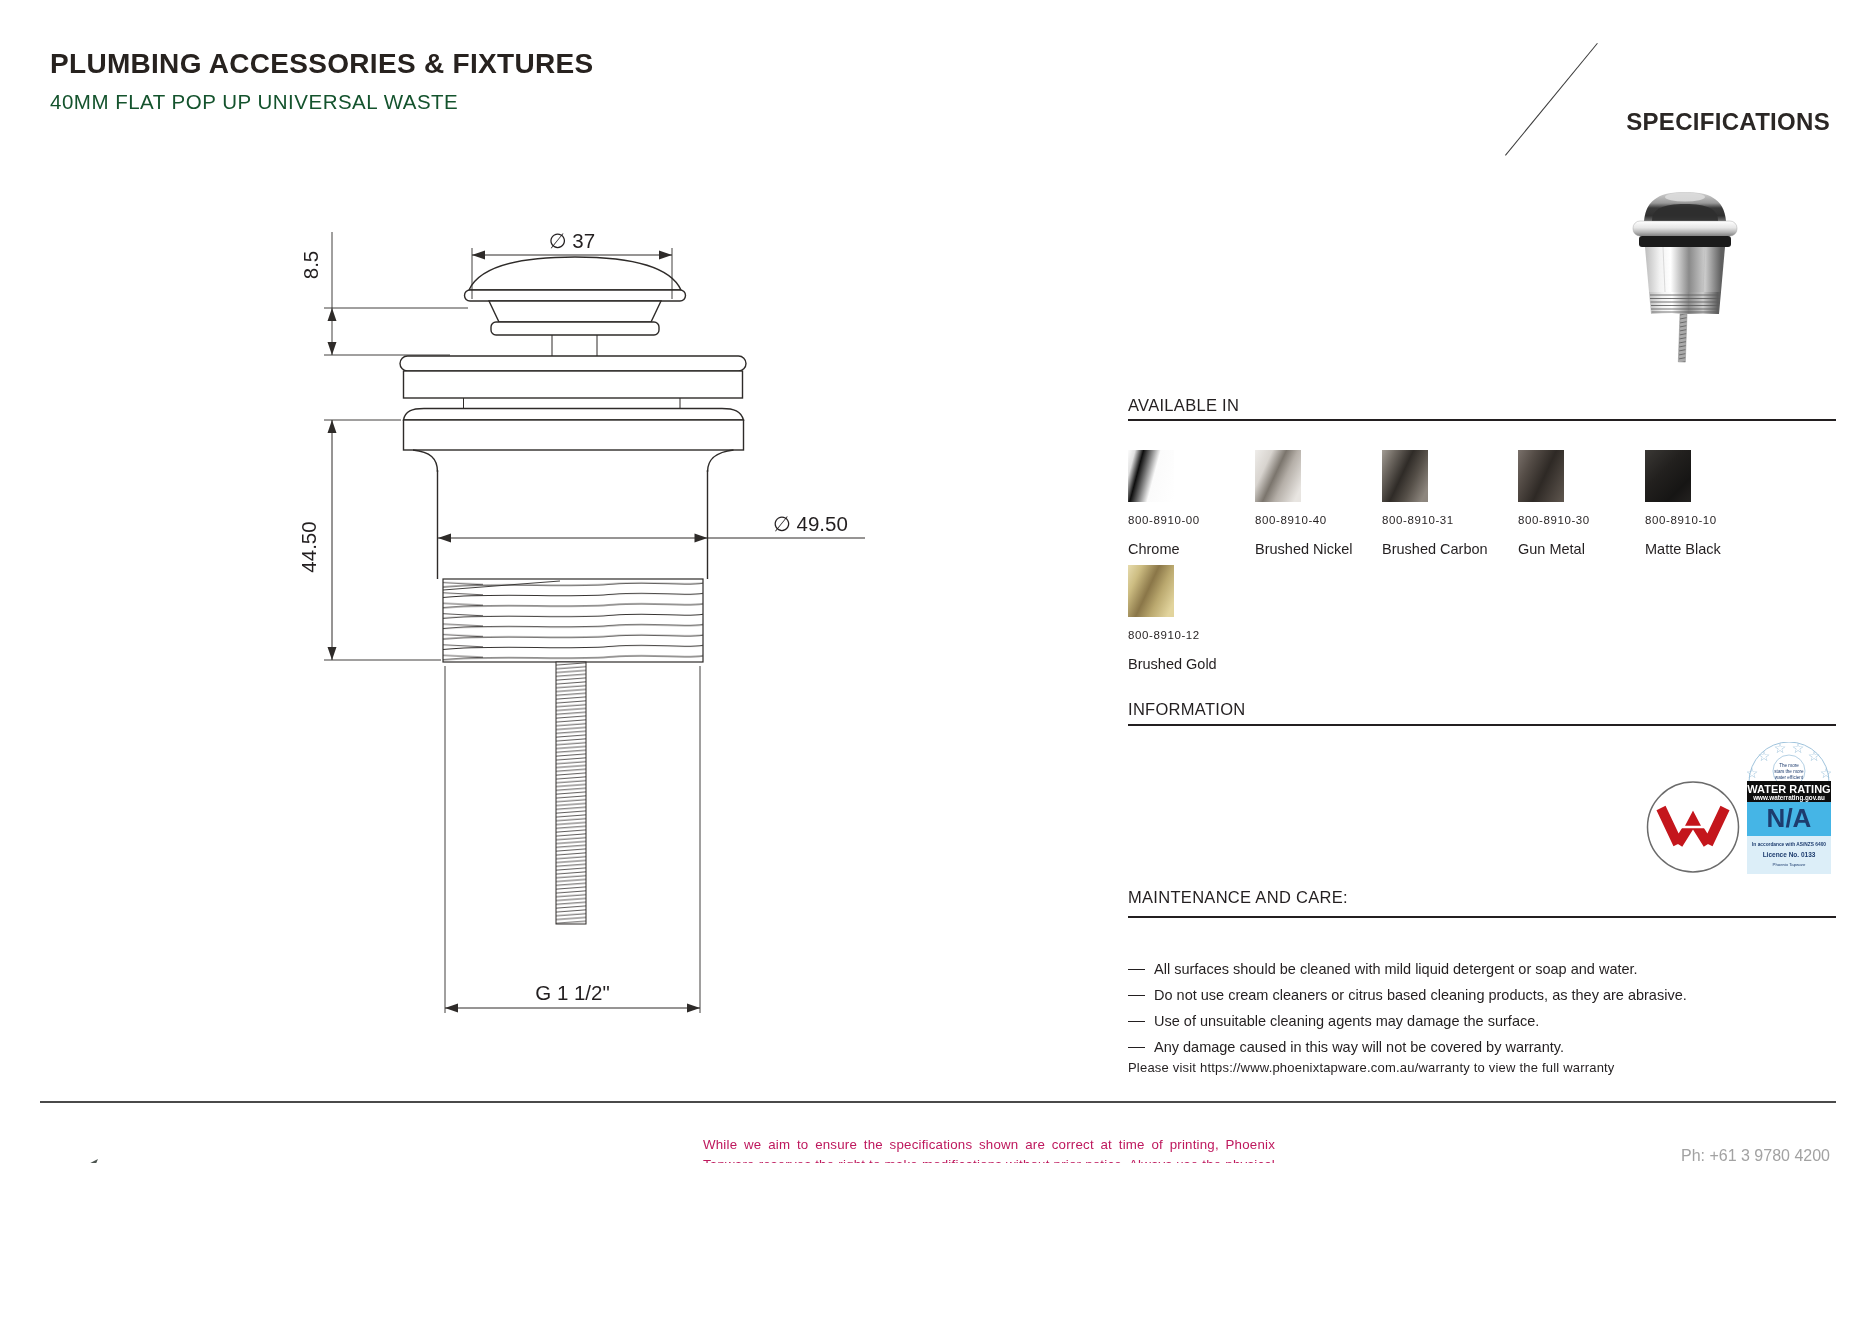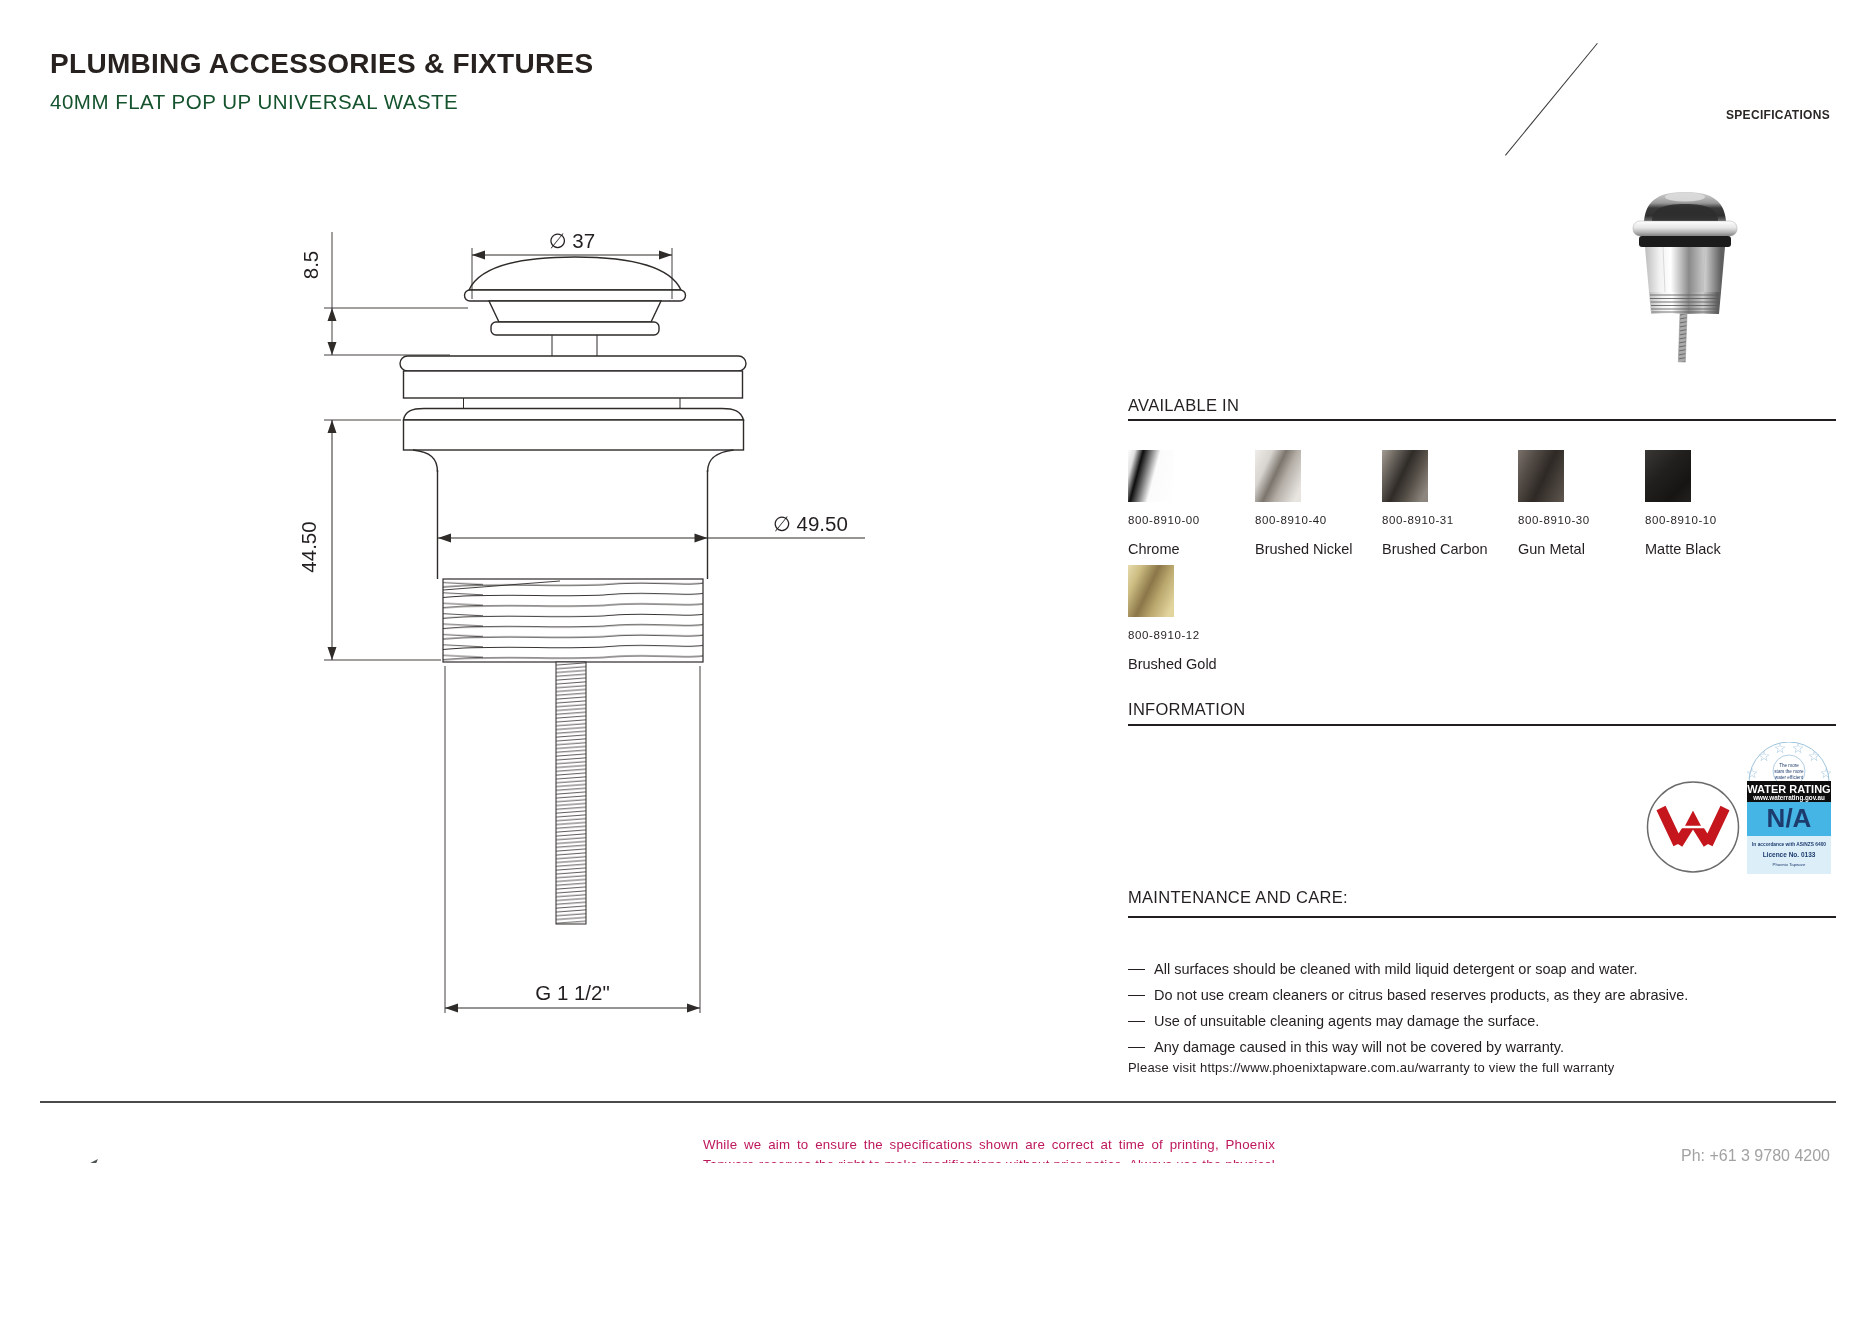--- a/index.html
+++ b/index.html
@@ -1,21 +1,21 @@
 <!DOCTYPE html>
 <html><head>
 <meta charset="utf-8">
 <style>
   html,body{margin:0;padding:0;background:#fff;}
   #page{position:relative;width:1875px;height:1163px;background:#ffffff;overflow:hidden;
         font-family:"Liberation Sans", sans-serif;color:#231f20;}
   .abs{position:absolute;}
   .title{font-size:28px;font-weight:bold;letter-spacing:.3px;color:#27221f;}
   .subtitle{font-size:20.5px;letter-spacing:.5px;color:#14532d;}
-  .speclabel{font-size:12px;font-weight:bold;color:#2b2725;letter-spacing:.3px;}
+  .speclabel{font-size:24px;font-weight:bold;color:#2b2725;letter-spacing:.3px;}
   .diagline{width:145px;height:0;border-top:1.7px solid #3a3a3a;transform:rotate(-50.6deg);transform-origin:0 0;}
   .sechead{font-size:16.5px;font-weight:normal;letter-spacing:.3px;color:#231f20;}
   .secrule{width:708px;height:2px;background:#231f20;}
   .swatch{width:46px;height:52px;}
   .fincode{font-size:11.5px;letter-spacing:.6px;color:#231f20;margin-top:12px;white-space:nowrap;}
   .finname{font-size:14.5px;color:#231f20;margin-top:15px;white-space:nowrap;}
   .finish-item{position:absolute;}
   .bullet-row{display:flex;align-items:flex-start;height:26px;font-size:14.5px;color:#231f20;}
   .bullet-dash{width:17px;margin-right:9px;flex:none;border-top:1.6px solid #231f20;margin-top:8px;}
   .warranty{font-size:13px;letter-spacing:.2px;color:#231f20;}
@@ -216,21 +216,21 @@
 
   <div class="abs sechead" style="left:1128px;top:888px;">MAINTENANCE AND CARE:</div>
   <div class="abs secrule" style="left:1128px;top:916px;"></div>
   <div class="abs" id="maintenance-list" style="left:1128px;top:938px;width:710px;margin-top:23px;">
       <div class="bullet-row">
         <span class="bullet-dash"></span>
         <span>All surfaces should be cleaned with mild liquid detergent or soap and water.</span>
       </div>
       <div class="bullet-row">
         <span class="bullet-dash"></span>
-        <span>Do not use cream cleaners or citrus based reserves products, as they are abrasive.</span>
+        <span>Do not use cream cleaners or citrus based cleaning products, as they are abrasive.</span>
       </div>
       <div class="bullet-row">
         <span class="bullet-dash"></span>
         <span>Use of unsuitable cleaning agents may damage the surface.</span>
       </div>
       <div class="bullet-row">
         <span class="bullet-dash"></span>
         <span>Any damage caused in this way will not be covered by warranty.</span>
       </div>
     </div>

